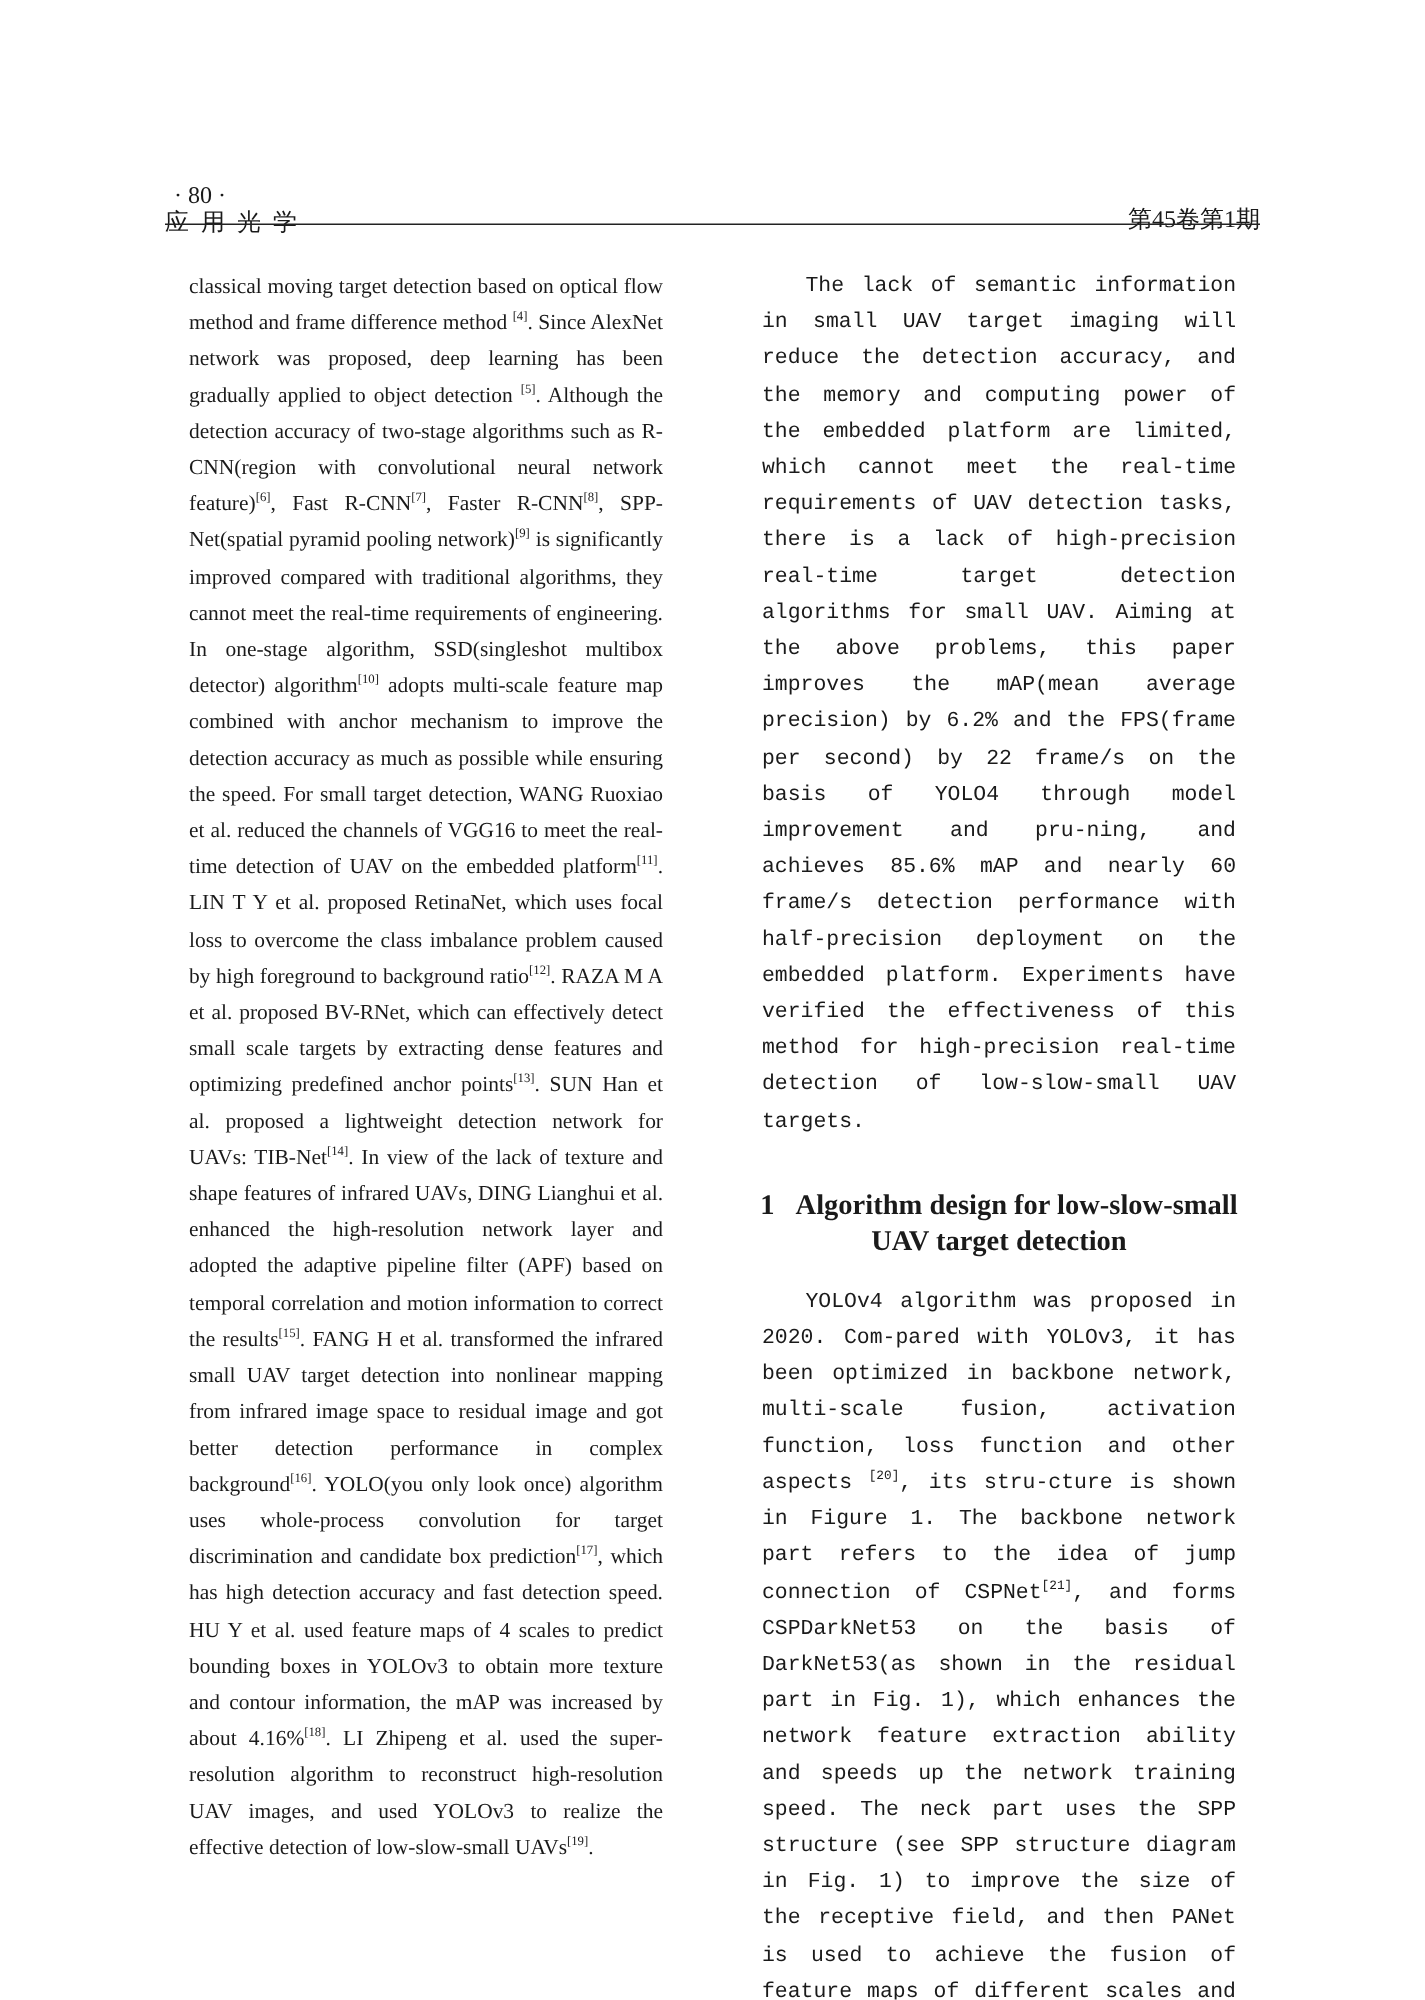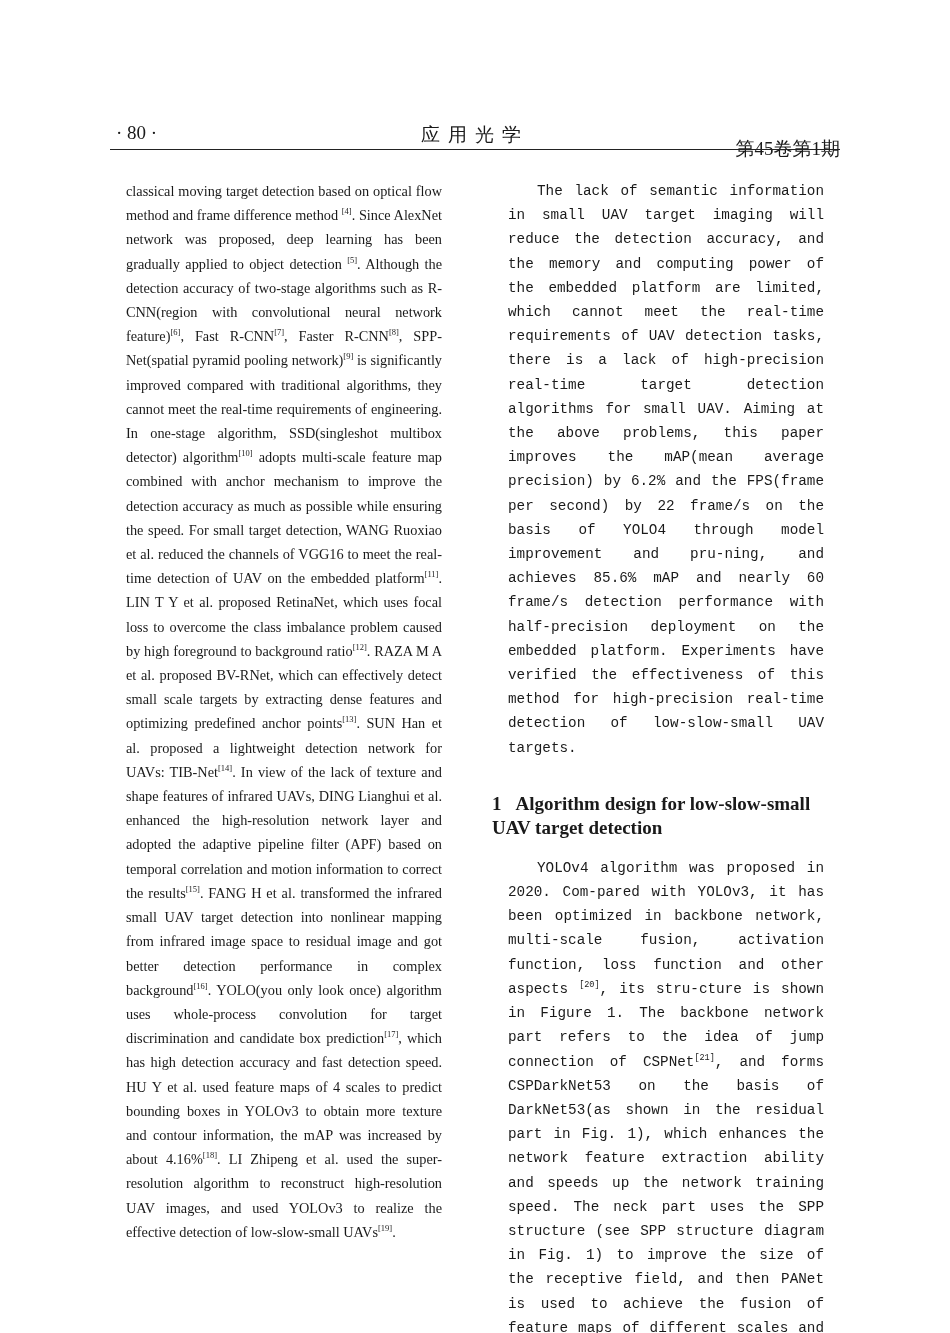--- a/index.html
+++ b/index.html
@@ -1,32 +1,32 @@
 <!DOCTYPE html>
 <html><head>
 <meta charset="utf-8">
 <style>
   html, body { margin: 0; padding: 0; background: #ffffff; }
   body { width: 950px; height: 1333px; position: relative; overflow: hidden;
          font-family: "Liberation Serif", "DejaVu Serif", serif; color: #1a1a1a; }
   .header { position: absolute; left: 110px; top: 122px; width: 730px; height: 20px;
-            font-size: 19px; }
+            font-size: 16px; }
   .header .left { position: absolute; left: 6px; top: 0; }
-  .header .center { position: absolute; left: 0; right: 0; top: 0; text-align: center; letter-spacing: 8px; }
+  .header .center { position: absolute; left: 0; right: 0; top: 16px; letter-spacing: 8px; }
   .header .right { position: absolute; right: 0; top: 14px; }
   .rule { position: absolute; left: 110px; top: 149px; width: 730px; height: 0;
           border-top: 1.3px solid #222; }
   .col { position: absolute; top: 163px; width: 348px; font-size: 14.3px;
          line-height: 24.2px; text-align: justify; }
   .col.left { left: 110px; }
   .col.right { left: 492px; }
   .col p { margin: 16px; }
   .indent { text-indent: 29px; font-family: Liberation Mono, monospace; }
   sup { font-size: 8.5px; line-height: 0; vertical-align: 6px; }
-  h2 { margin: 0; font-size: 19px; font-weight: bold; line-height: 24px; text-align: left; }
+  h2 { margin: 0; font-size: 19px; font-weight: bold; line-height: 24px; text-align: center; }
   h2 .num { margin-right: 14px; }
   .sec-head { margin-top: 32px; margin-bottom: 0; }
 </style>
 </head>
 <body>
 
 <div class="header">
   <span class="left">· 80 ·</span>
   <span class="center">应用光学</span>
   <span class="right">第45卷第1期</span>

